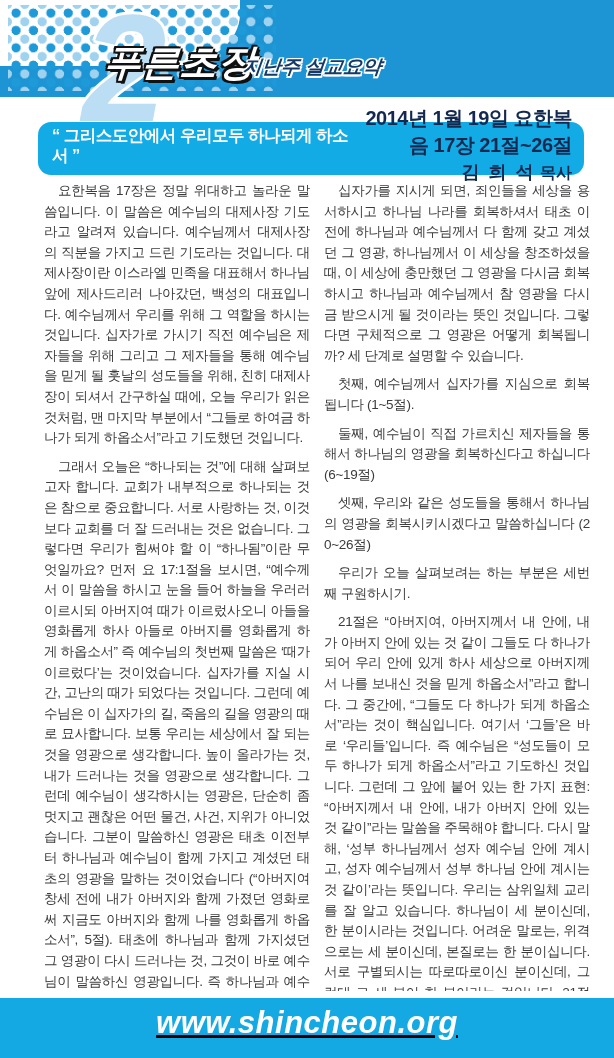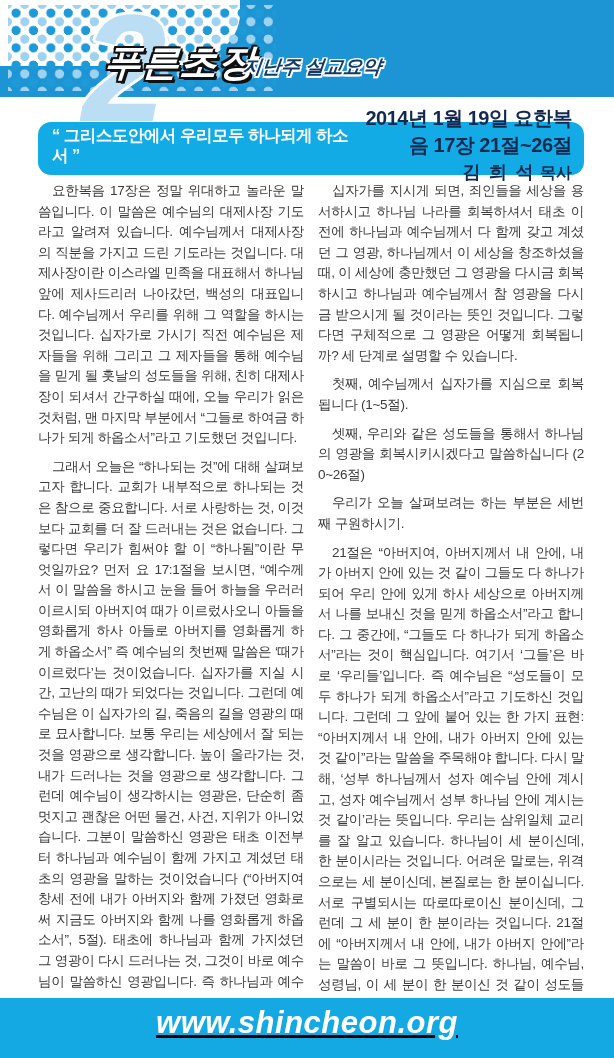--- a/index.html
+++ b/index.html
@@ -33,25 +33,25 @@
 
   
   .title-box { position:absolute; left:38px; top:122px; width:546px; height:53px;
                background:#12abe6; border-radius:13px; display:flex; align-items:center;
                padding:0 12px 8px 14px; }
   .title-quote { flex:0 0 300px; color:#ffffff; font-size:16.5px; font-weight:bold;
                  letter-spacing:-0.5px; line-height:20px; }
   .title-meta { flex:1; text-align:right; color:#13294f; }
   .title-date { font-size:20px; font-weight:bold; letter-spacing:-0.5px; }
   .title-preacher-line { margin-top:1px; }
-  .title-preacher { font-size:18px; font-weight:bold; letter-spacing:2px;font-family:Liberation Serif, serif; }
+  .title-preacher { font-size:18px; font-weight:bold; letter-spacing:2px; }
   .title-preacher-role { font-size:16px; font-weight:bold; letter-spacing:0; }
 
   
-  .columns { position:absolute; left:38px; top:181px; width:546px; height:810px;
+  .columns { position:absolute; left:44px; top:181px; width:546px; height:810px;
              display:flex; gap:14px; }
   .col { flex:1 1 0; overflow:hidden; }
   .col p { font-size:13.5px; line-height:20.6px; letter-spacing:-0.3px;
            color:#3b3b3b; text-align:justify; text-indent:14px;
            word-break:break-all; margin:0 0 8px 0; }
 
   
   .footer { position:absolute; left:0; top:998px; width:614px; height:76px; background:#15a9e3;
             display:flex; justify-content:center;text-decoration:underline; }
   .footer-url { margin-top:7px; font-size:31px; font-weight:bold; font-style:italic;
@@ -83,20 +83,21 @@
 
   <div class="columns">
     <div class="col">
       <p>요한복음 17장은 정말 위대하고 놀라운 말씀입니다. 이 말씀은 예수님의 대제사장 기도라고 알려져 있습니다. 예수님께서 대제사장의 직분을 가지고 드린 기도라는 것입니다. 대제사장이란 이스라엘 민족을 대표해서 하나님 앞에 제사드리러 나아갔던, 백성의 대표입니다. 예수님께서 우리를 위해 그 역할을 하시는 것입니다. 십자가로 가시기 직전 예수님은 제자들을 위해 그리고 그 제자들을 통해 예수님을 믿게 될 훗날의 성도들을 위해, 친히 대제사장이 되셔서 간구하실 때에, 오늘 우리가 읽은 것처럼, 맨 마지막 부분에서 “그들로 하여금 하나가 되게 하옵소서”라고 기도했던 것입니다.</p>
       <p>그래서 오늘은 “하나되는 것”에 대해 살펴보고자 합니다. 교회가 내부적으로 하나되는 것은 참으로 중요합니다. 서로 사랑하는 것, 이것보다 교회를 더 잘 드러내는 것은 없습니다. 그렇다면 우리가 힘써야 할 이 “하나됨”이란 무엇일까요? 먼저 요 17:1절을 보시면, “예수께서 이 말씀을 하시고 눈을 들어 하늘을 우러러 이르시되 아버지여 때가 이르렀사오니 아들을 영화롭게 하사 아들로 아버지를 영화롭게 하게 하옵소서” 즉 예수님의 첫번째 말씀은 ‘때가 이르렀다’는 것이었습니다. 십자가를 지실 시간, 고난의 때가 되었다는 것입니다. 그런데 예수님은 이 십자가의 길, 죽음의 길을 영광의 때로 묘사합니다. 보통 우리는 세상에서 잘 되는 것을 영광으로 생각합니다. 높이 올라가는 것, 내가 드러나는 것을 영광으로 생각합니다. 그런데 예수님이 생각하시는 영광은, 단순히 좀 멋지고 괜찮은 어떤 물건, 사건, 지위가 아니었습니다. 그분이 말씀하신 영광은 태초 이전부터 하나님과 예수님이 함께 가지고 계셨던 태초의 영광을 말하는 것이었습니다 (“아버지여 창세 전에 내가 아버지와 함께 가졌던 영화로써 지금도 아버지와 함께 나를 영화롭게 하옵소서”, 5절). 태초에 하나님과 함께 가지셨던 그 영광이 다시 드러나는 것, 그것이 바로 예수님이 말씀하신 영광입니다. 즉 하나님과 예수님이 함께 가지고 계셨던 그 원래의 영광을 회복하게 해 달라는 것이었습니다. 창세기 1장은 “하나님이 보시기에 좋았더라”라는 말을 반복하면서, 하나님의 영광이 얼마나 충만했는지 보여줍니다. 그러나 죄가 세상에 들어오면서 그 영광은 깨지고 말았습니다. 하나님께서는 그런 세상을 구원하시기 위해서 자기 아들이신 예수님을 이 세상에 보내기로 결정하셨습니다. 무엇을 회복하기 위함입니까? 하나님의 영광을 회복하기 위함이었습니다.</p>
 
     </div>
     <div class="col">
       <p>십자가를 지시게 되면, 죄인들을 세상을 용서하시고 하나님 나라를 회복하셔서 태초 이전에 하나님과 예수님께서 다 함께 갖고 계셨던 그 영광, 하나님께서 이 세상을 창조하셨을 때, 이 세상에 충만했던 그 영광을 다시금 회복하시고 하나님과 예수님께서 참 영광을 다시금 받으시게 될 것이라는 뜻인 것입니다. 그렇다면 구체적으로 그 영광은 어떻게 회복됩니까? 세 단계로 설명할 수 있습니다.</p>
       <p>첫째, 예수님께서 십자가를 지심으로 회복됩니다 (1~5절).</p>
+      <p>둘째, 예수님이 직접 가르치신 제자들을 통해서 하나님의 영광을 회복하신다고 하십니다 (6~19절)</p>
       <p>셋째, 우리와 같은 성도들을 통해서 하나님의 영광을 회복시키시겠다고 말씀하십니다 (20~26절)</p>
       <p>우리가 오늘 살펴보려는 하는 부분은 세번째 구원하시기.</p>
       <p>21절은 “아버지여, 아버지께서 내 안에, 내가 아버지 안에 있는 것 같이 그들도 다 하나가 되어 우리 안에 있게 하사 세상으로 아버지께서 나를 보내신 것을 믿게 하옵소서”라고 합니다. 그 중간에, “그들도 다 하나가 되게 하옵소서”라는 것이 핵심입니다. 여기서 ‘그들’은 바로 ‘우리들’입니다. 즉 예수님은 “성도들이 모두 하나가 되게 하옵소서”라고 기도하신 것입니다. 그런데 그 앞에 붙어 있는 한 가지 표현: “아버지께서 내 안에, 내가 아버지 안에 있는 것 같이”라는 말씀을 주목해야 합니다. 다시 말해, ‘성부 하나님께서 성자 예수님 안에 계시고, 성자 예수님께서 성부 하나님 안에 계시는 것 같이’라는 뜻입니다. 우리는 삼위일체 교리를 잘 알고 있습니다. 하나님이 세 분이신데, 한 분이시라는 것입니다. 어려운 말로는, 위격으로는 세 분이신데, 본질로는 한 분이십니다. 서로 구별되시는 따로따로이신 분이신데, 그런데 그 세 분이 한 분이라는 것입니다. 21절에 “아버지께서 내 안에, 내가 아버지 안에”라는 말씀이 바로 그 뜻입니다. 하나님, 예수님, 성령님, 이 세 분이 한 분이신 것 같이 성도들도 하나가 되게 하소서라는 말씀입니다.</p>
 
     </div>
   </div>
 
   <div class="footer">
     <div class="footer-url">www.shincheon.org</div>
   </div>

